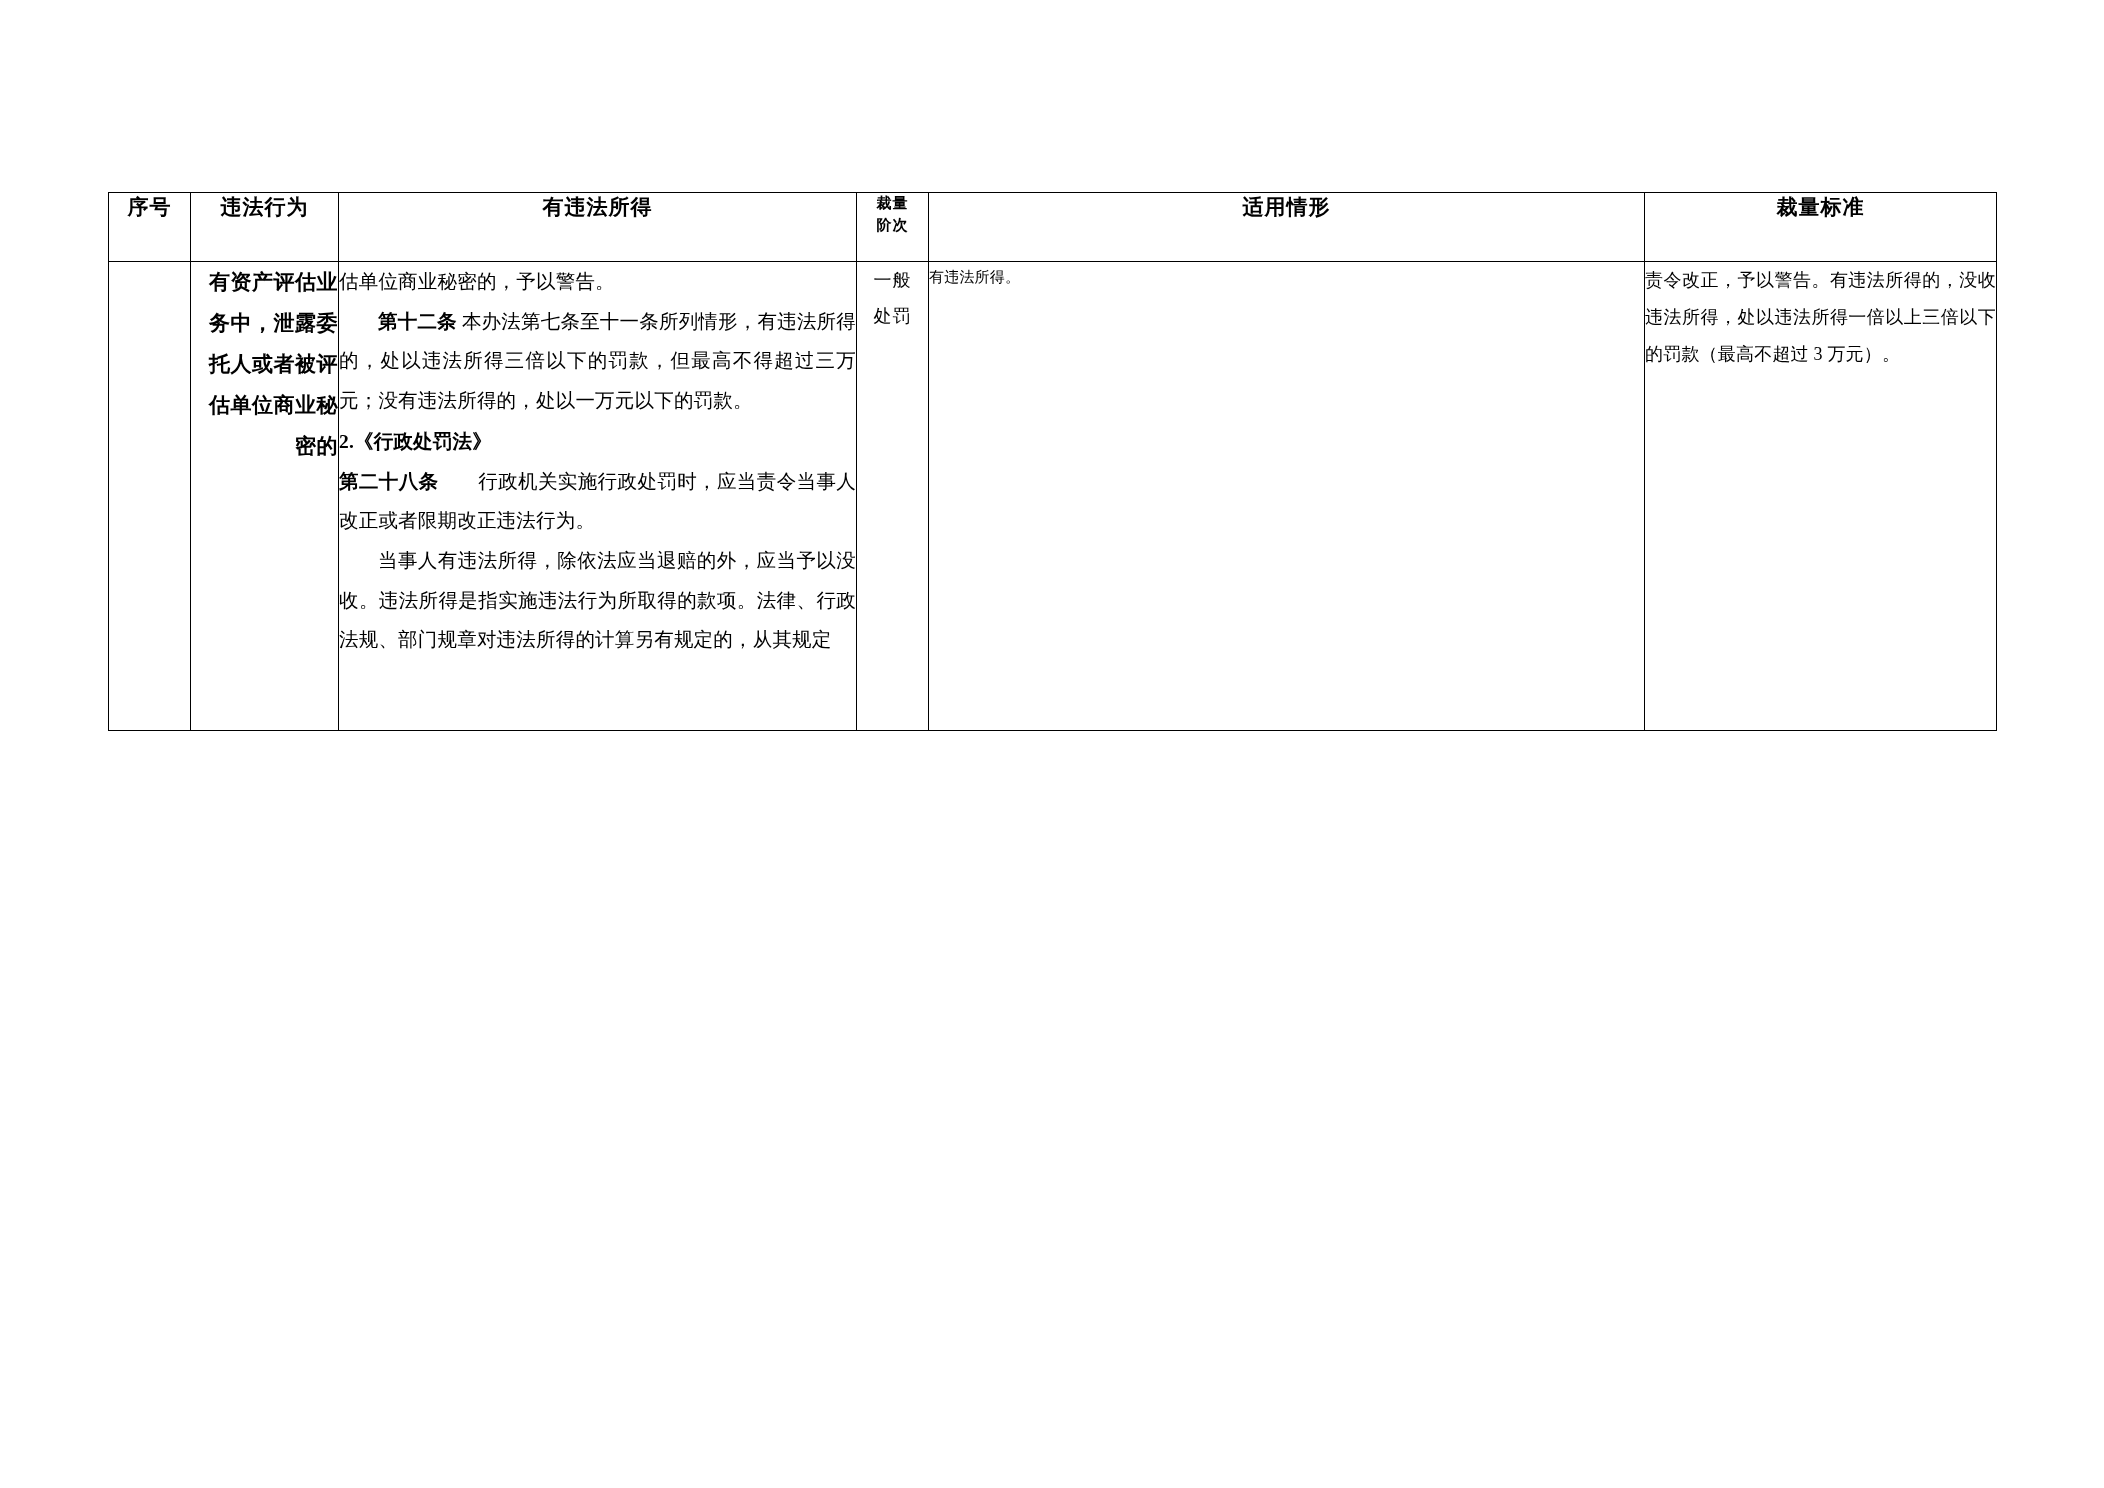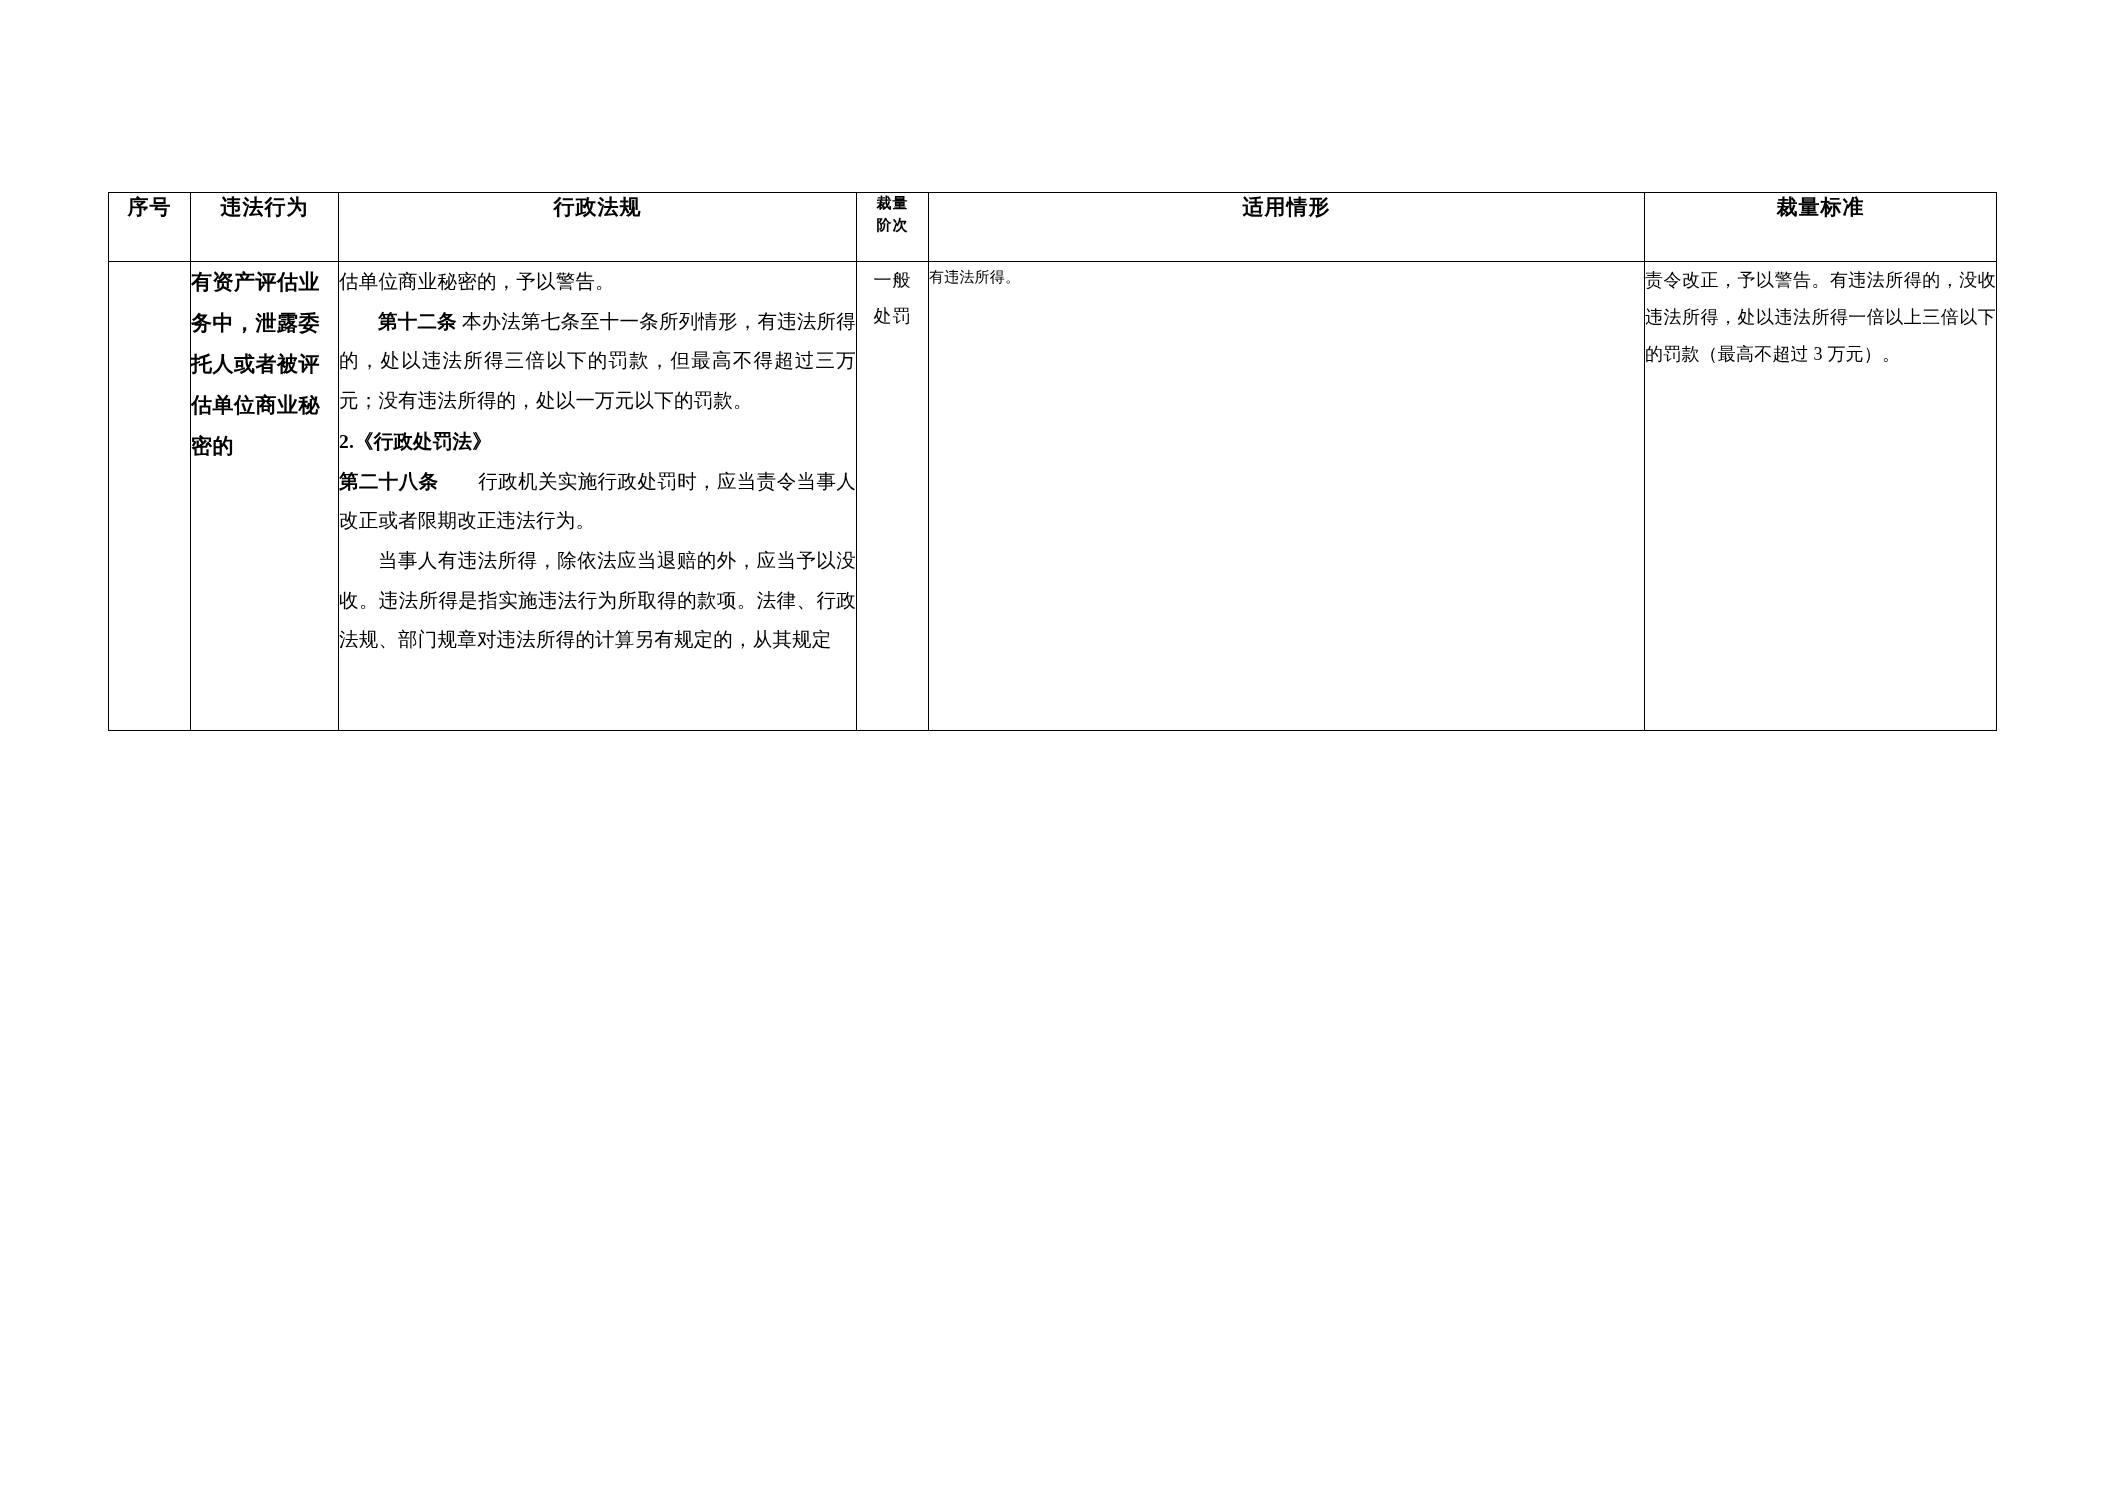--- a/index.html
+++ b/index.html
@@ -63,21 +63,21 @@
   }
 
   
   .cell-seq {
     height: 468px;
   }
   .cell-act {
     font-weight: bold;
     font-size: 21px;
     line-height: 1.95;
-    text-align: left;
+    text-align: right;
     padding: 14px 8px 0 8px;
     letter-spacing: 0.5px;
   }
   .cell-law {
     font-size: 19.5px;
     line-height: 2.03;
     padding: 12px 14px 10px 14px;
     text-align: justify;
     letter-spacing: 0.2px;
     margin-left: 28px;
@@ -120,21 +120,21 @@
         <col class="c-act">
         <col class="c-law">
         <col class="c-level">
         <col class="c-case">
         <col class="c-standard">
       </colgroup>
       <tbody>
         <tr class="hdr">
           <td>序号</td>
           <td>违法行为</td>
-          <td>行政法规</td>
+          <td>有违法所得</td>
           <td>
             <div class="two-line">
               <div>裁量</div>
               <div>阶次</div>
             </div>
           </td>
           <td>适用情形</td>
           <td>裁量标准</td>
         </tr>
 

